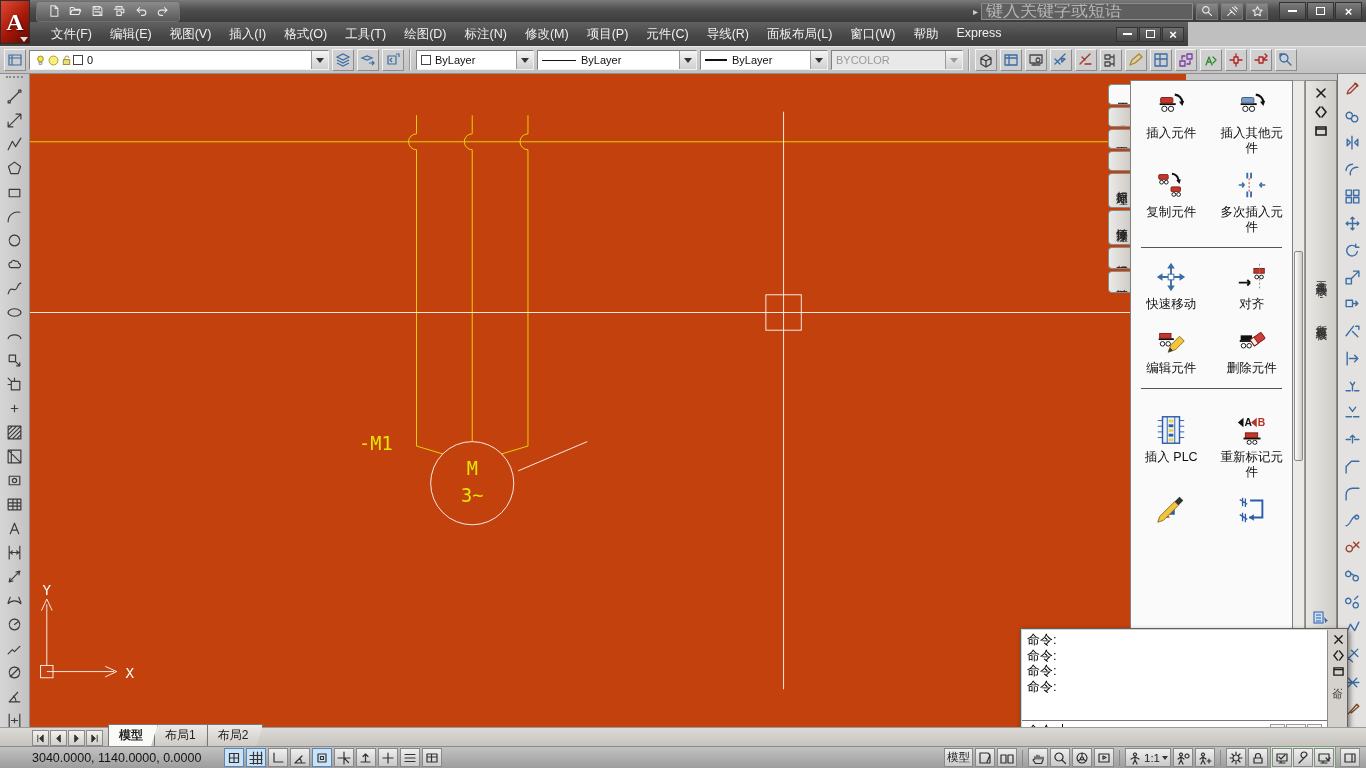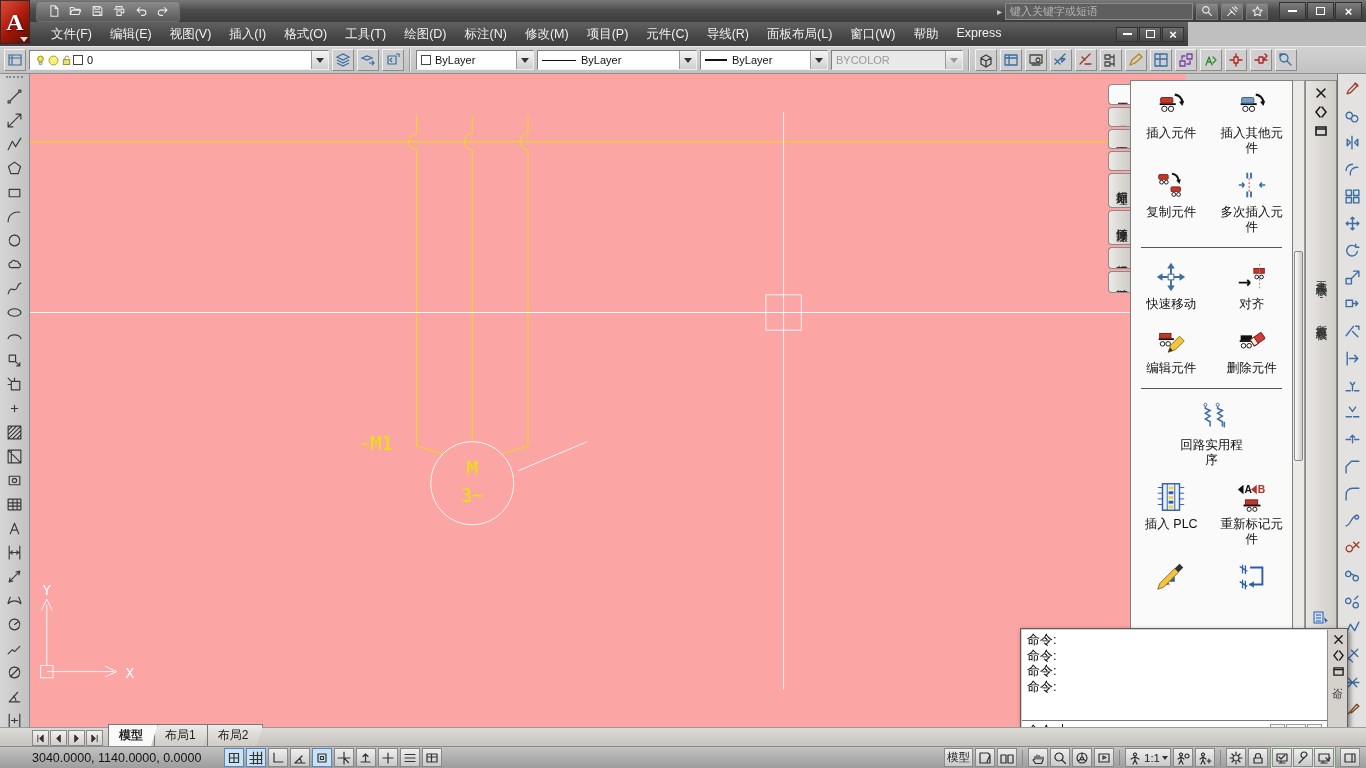--- a/index.html
+++ b/index.html
@@ -10,21 +10,21 @@
 #titlebar{position:absolute;left:0;top:0;width:1366px;height:22px;background:linear-gradient(#7a7a7a,#4d4d4d 45%,#3c3c3c);display:flex;align-items:center;color:#e5e5e5;z-index:30}
 #applogo{position:absolute;left:0;top:0;width:30px;height:44px;background:linear-gradient(135deg,#e04a35,#a51708 55%,#5e0b04);border:1px solid #2d2d2d;z-index:40;display:flex;align-items:center;justify-content:center;color:#fff;font:bold 24px "Liberation Serif",serif;text-shadow:1px 1px 2px #400}
 #applogo .dd{position:absolute;right:1px;bottom:1px;width:0;height:0;border-left:4px solid transparent;border-right:4px solid transparent;border-top:5px solid #ddd}
 #qat{display:flex;align-items:center;gap:2px;margin-left:36px;padding:1px 6px;border:1px solid #6e6e6e;border-radius:3px;background:linear-gradient(#8b8b8b,#5a5a5a)}
 .qbtn{width:20px;height:17px;display:flex;align-items:center;justify-content:center}
 .qbtn svg{width:15px;height:14px}
 .qbtn path{fill:none;stroke:#e9e9e9;stroke-width:1.2;stroke-linecap:round;stroke-linejoin:round}
 #title-text{position:absolute;left:0;right:0;text-align:center;font-size:12px;color:#cfcfcf;pointer-events:none}
 #title-text b{color:#fff}
 #infocenter{margin-left:auto;display:flex;align-items:center;gap:3px;padding-right:4px}
-#ic-search{width:188px;height:17px;background:#5f5f5f;border:1px solid #8b8b8b;color:#ddd;font-size:11px;padding:0 4px}
+#ic-search{width:212px;height:17px;background:#5f5f5f;border:1px solid #8b8b8b;color:#ddd;font-size:17px;padding:0 4px}
 #ic-search::placeholder{color:#b5b5b5}
 .icbtn{width:22px;height:17px;border:1px solid #777;background:linear-gradient(#8a8a8a,#595959);display:flex;align-items:center;justify-content:center}
 .icbtn svg{width:13px;height:13px}
 .icbtn path{fill:none;stroke:#eee;stroke-width:1.3;stroke-linecap:round;stroke-linejoin:round}
 .winbtns{display:flex;gap:1px;margin-left:8px}
 .wbtn{width:27px;height:18px;display:flex;align-items:center;justify-content:center;background:linear-gradient(#7c7c7c,#4a4a4a);border:1px solid #333}
 .wbtn .mn{width:9px;height:2px;background:#fff}
 .wbtn .mx{width:9px;height:8px;border:1px solid #fff}
 .wbtn .cl{color:#fff;font-size:13px;font-weight:bold;line-height:1}
 
@@ -44,21 +44,21 @@
 .combo.dis{color:#9a9a9a;background:#e9e9e9}
 .swatch{width:10px;height:10px;border:1px solid #444;background:#fff;margin-right:4px}
 .ltline{width:34px;height:0;border-top:1px solid #111;margin-right:5px}
 
 #workspace{position:absolute;left:0;top:74px;width:1366px;height:653px;background:#c6c6c6}
 #lefttb{position:absolute;left:0;top:0;width:30px;height:653px;background:linear-gradient(90deg,#d6d6d6,#c2c2c2);border-right:1px solid #8f8f8f;overflow:hidden;z-index:2}
 #lefttb .grip{height:6px;margin:2px 6px;border-top:2px dotted #8a8a8a}
 .ltbtn{width:24px;height:24px;margin:0 auto;border:1px solid transparent;display:flex;align-items:center;justify-content:center}
 .ltbtn svg{width:17px;height:17px}
 .ltbtn path{fill:none;stroke:#3b3b3b;stroke-width:1.1;stroke-linecap:round;stroke-linejoin:round}
-#canvas{position:absolute;left:30px;top:0;width:1156px;height:653px;background:#fca5a5;z-index:1}
+#canvas{position:absolute;left:30px;top:0;width:1156px;height:653px;background:#c2410c;z-index:1}
 #canvas svg{width:100%;height:100%}
 
 #righttb{position:absolute;right:0;top:0;width:29px;height:653px;background:#e3e2e0;border-left:1px solid #6f6f6f;overflow:hidden;z-index:2}
 .rtbtn{width:25px;height:26px;margin:1px auto;display:flex;align-items:center;justify-content:center;border:1px solid transparent}
 .rtbtn svg{width:17px;height:17px}
 .rtbtn path{fill:none;stroke-width:1.3;stroke-linecap:round;stroke-linejoin:round}
 
 #palette{position:absolute;left:1108px;top:6px;width:229px;height:550px;display:flex;z-index:5}
 #ptabs{width:22px;display:flex;flex-direction:column;padding-top:4px}
 .ptab{writing-mode:vertical-rl;text-orientation:upright;font-size:11.5px;letter-spacing:1px;color:#222;background:linear-gradient(90deg,#eceae7,#cfccc7);border:1px solid #8a8a8a;border-right:none;border-radius:4px 0 0 4px;padding:8px 1px;margin-bottom:2px;text-align:center;white-space:nowrap;overflow:hidden}
@@ -762,30 +762,20 @@
               <g transform="rotate(-35 24 16)">
                 <rect x="17" y="12" width="14" height="8" rx="1" fill="#d43c3c" stroke="#7e1f16"></rect>
                 <rect x="17" y="12" width="5" height="8" fill="#f5f0ea" stroke="#7e1f16"></rect>
               </g>
             </svg>
           <div class="plabel">删除元件</div>
         </div>
       </div>
       <hr class="psep">
       <div class="prow">
-        <div class="pitem">
-          <svg viewBox="0 0 36 36">
-              <path d="M11 4v4l5 2-5 3 5 3-5 3 5 3v5" stroke="#3a6ea5" stroke-width="1.6" fill="none"></path>
-              <path d="M24 4v4l5 2-5 3 5 3-5 3 5 3v5" stroke="#3a6ea5" stroke-width="1.6" fill="none"></path>
-              <circle cx="11" cy="4" r="1.6" fill="#fff" stroke="#3a6ea5"></circle>
-              <circle cx="24" cy="4" r="1.6" fill="#fff" stroke="#3a6ea5"></circle>
-              <path d="M31 22v6" stroke="#3a6ea5" stroke-width="1.6"></path>
-            </svg>
-          <div class="plabel">回路实用程序</div>
-        </div>
       </div>
       <div class="prow">
         <div class="pitem">
           <svg viewBox="0 0 36 36">
               <rect x="9" y="4" width="18" height="28" fill="#eef2f8" stroke="#2a5caa" stroke-width="1.5"></rect>
               <path d="M14 4v28M22 4v28" stroke="#2a5caa"></path>
               <rect x="15.5" y="7" width="5" height="3" fill="#e8d44d"></rect>
               <rect x="15.5" y="12" width="5" height="3" fill="#2a5caa"></rect>
               <rect x="15.5" y="17" width="5" height="3" fill="#e8d44d"></rect>
               <rect x="15.5" y="22" width="5" height="3" fill="#2a5caa"></rect>

